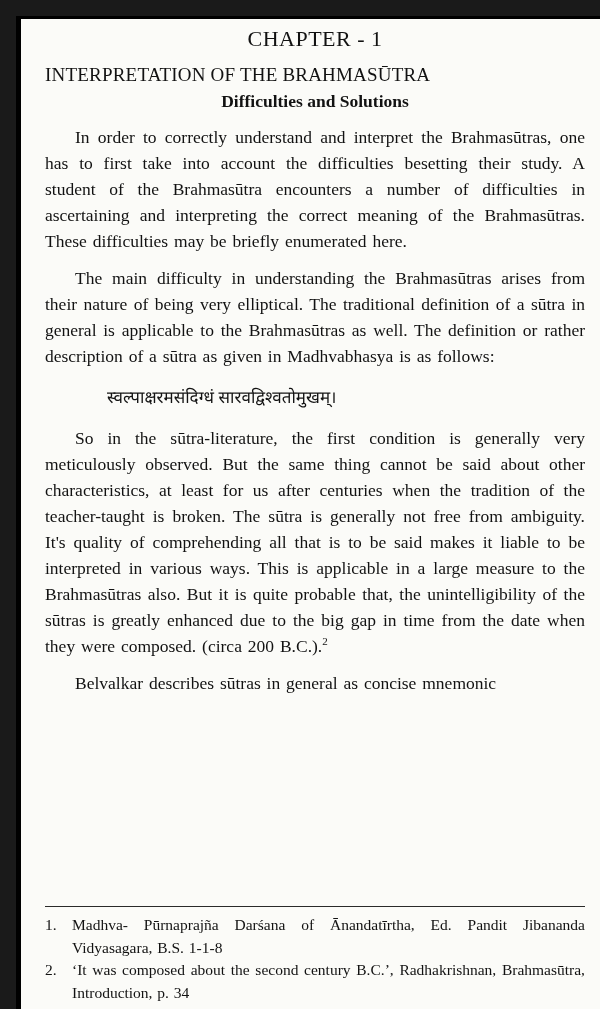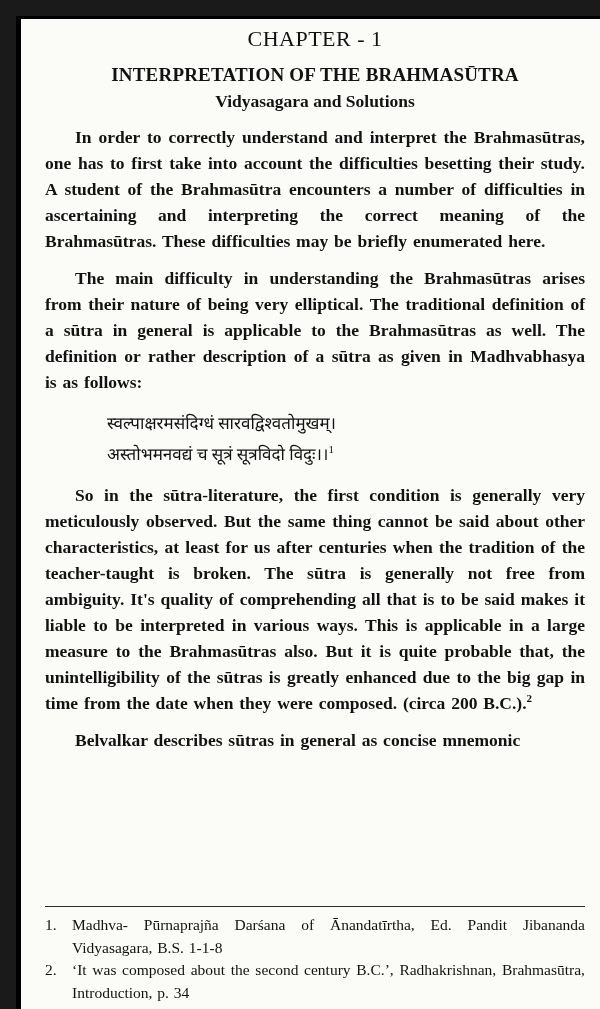--- a/index.html
+++ b/index.html
@@ -28,43 +28,42 @@
   }
   .chapter {
     font-size: 22px;
     font-weight: 400;
     text-align: center;
     letter-spacing: 0.5px;
     margin: 2px 0 12px 0;
   }
   .title {
     font-size: 19px;
-    font-weight: 700;
-    text-align: center;
+    font-weight: 400;
+    text-align: left;
     letter-spacing: 0.2px;
     margin: 0 0 5px 0;
   }
   .subtitle {
     font-size: 17.5px;
     font-weight: 700;
     text-align: center;
     margin: 0 0 12px 0;
   }
   p.body {
     font-size: 17.5px;
     line-height: 26px;
     text-align: justify;
     text-indent: 30px;
     word-spacing: 1.5px;
     margin: 0 0 11px 0;
-    font-weight: bold;
   }
   p.body.last { margin-bottom: 0; }
   .verse {
-    font-family: Liberation Serif, serif;
+    font-family: Liberation Sans, sans-serif;
     font-size: 17px;
     line-height: 31px;
     margin: 2px 0 12px 62px;
   }
   sup {
     font-size: 11px;
     line-height: 0;
     vertical-align: super;
   }
   .footnotes {
@@ -87,29 +86,28 @@
   }
 </style>
 </head>
 <body>
 
 <div class="scan">
   <div class="page">
 
     <div class="chapter">CHAPTER - 1</div>
     <div class="title">INTERPRETATION OF THE BRAHMASŪTRA</div>
-    <div class="subtitle">Vidyasagara and Solutions</div>
+    <div class="subtitle">Difficulties and Solutions</div>
 
     <p class="body"><span>In order to correctly understand and interpret the Brahmasūtras, one has to first take into account the difficulties besetting their study. A student of the Brahmasūtra encounters a number of difficulties in ascertaining and interpreting the correct meaning of the Brahmasūtras. These difficulties may be briefly enumerated here.</span></p>
 
     <p class="body"><span>The main difficulty in understanding the Brahmasūtras arises from their nature of being very elliptical. The traditional definition of a sūtra in general is applicable to the Brahmasūtras as well. The definition or rather description of a sūtra as given in Madhvabhasya is as follows:</span></p>
 
     <div class="verse">
       <div><span>स्वल्पाक्षरमसंदिग्धं सारवद्विश्वतोमुखम्।</span></div>
-      <div><span>अस्तोभमनवद्यं च सूत्रं सूत्रविदो विदुः।।</span><sup>1</sup></div>
     </div>
 
 
     <p class="body"><span>So in the sūtra-literature, the first condition is generally very meticulously observed. But the same thing cannot be said about other characteristics, at least for us after centuries when the tradition of the teacher-taught is broken. The sūtra is generally not free from ambiguity. It's quality of comprehending all that is to be said makes it liable to be interpreted in various ways. This is applicable in a large measure to the Brahmasūtras also. But it is quite probable that, the unintelligibility of the sūtras is greatly enhanced due to the big gap in time from the date when they were composed. (circa 200 B.C.).</span><sup>2</sup></p>
 
     <p class="body last"><span>Belvalkar describes sūtras in general as concise mnemonic</span></p>
 
     <div class="footnotes">
       <div class="footnote">
         <span class="num">1.</span>

